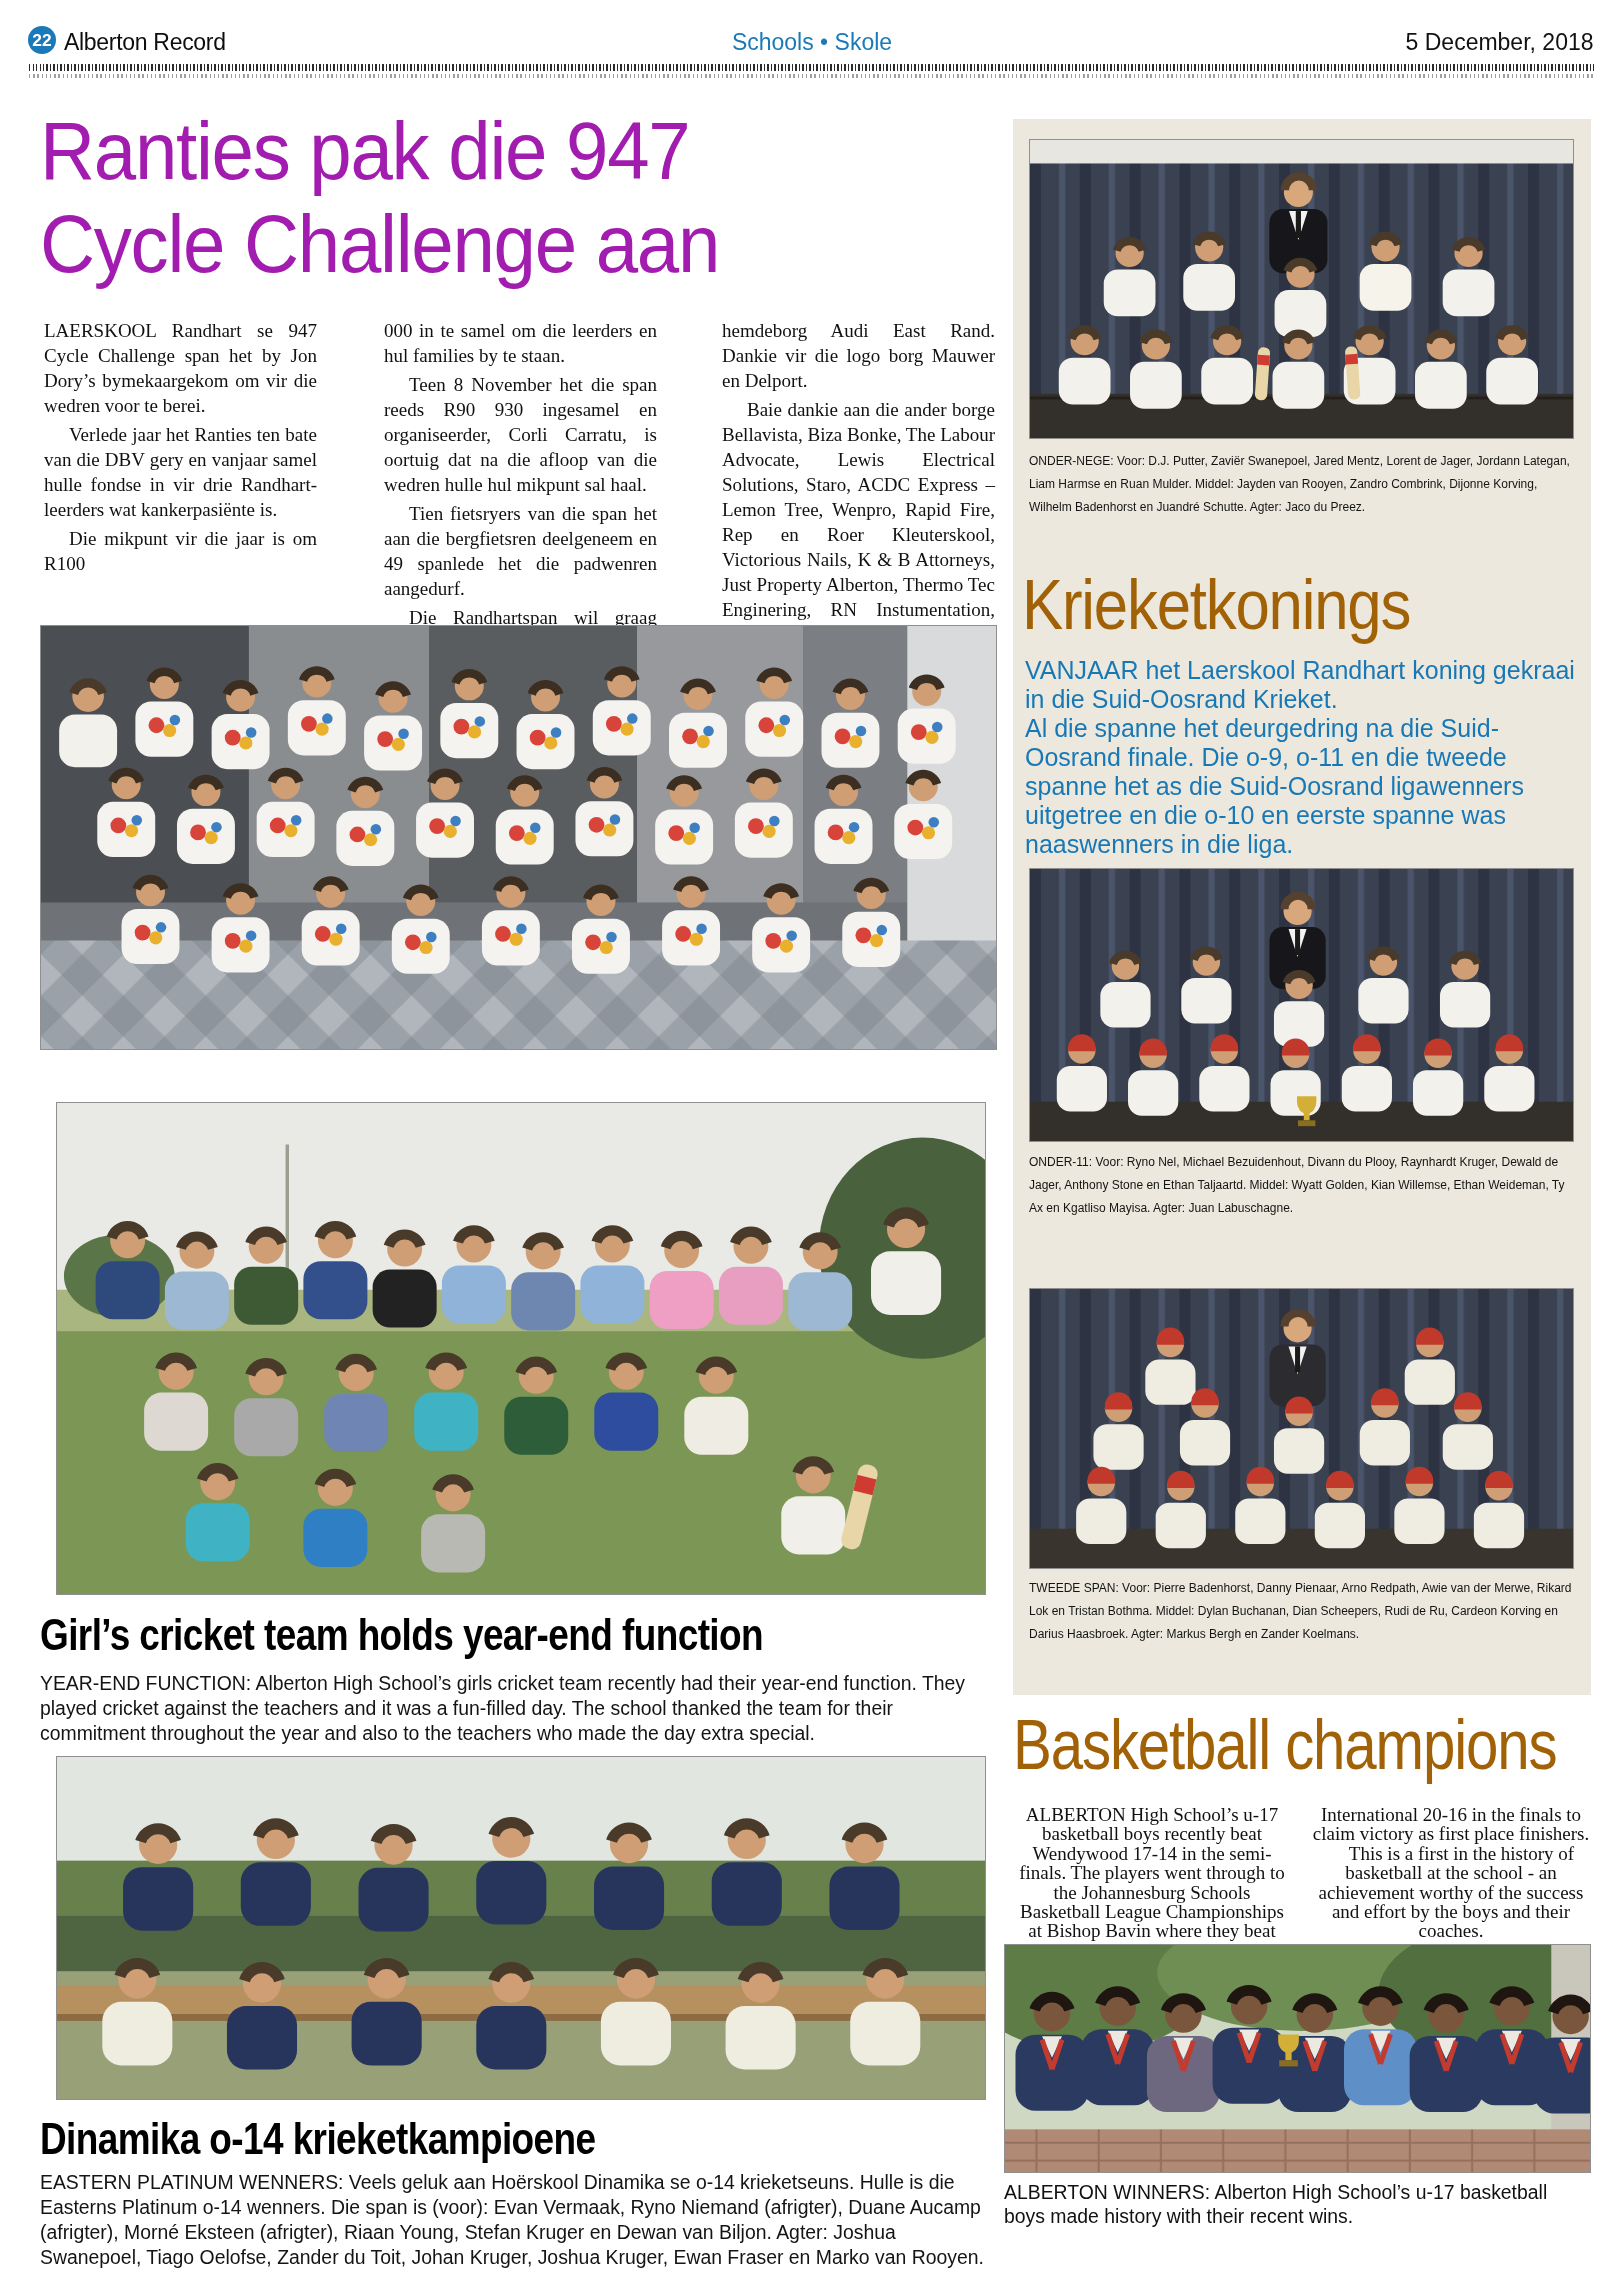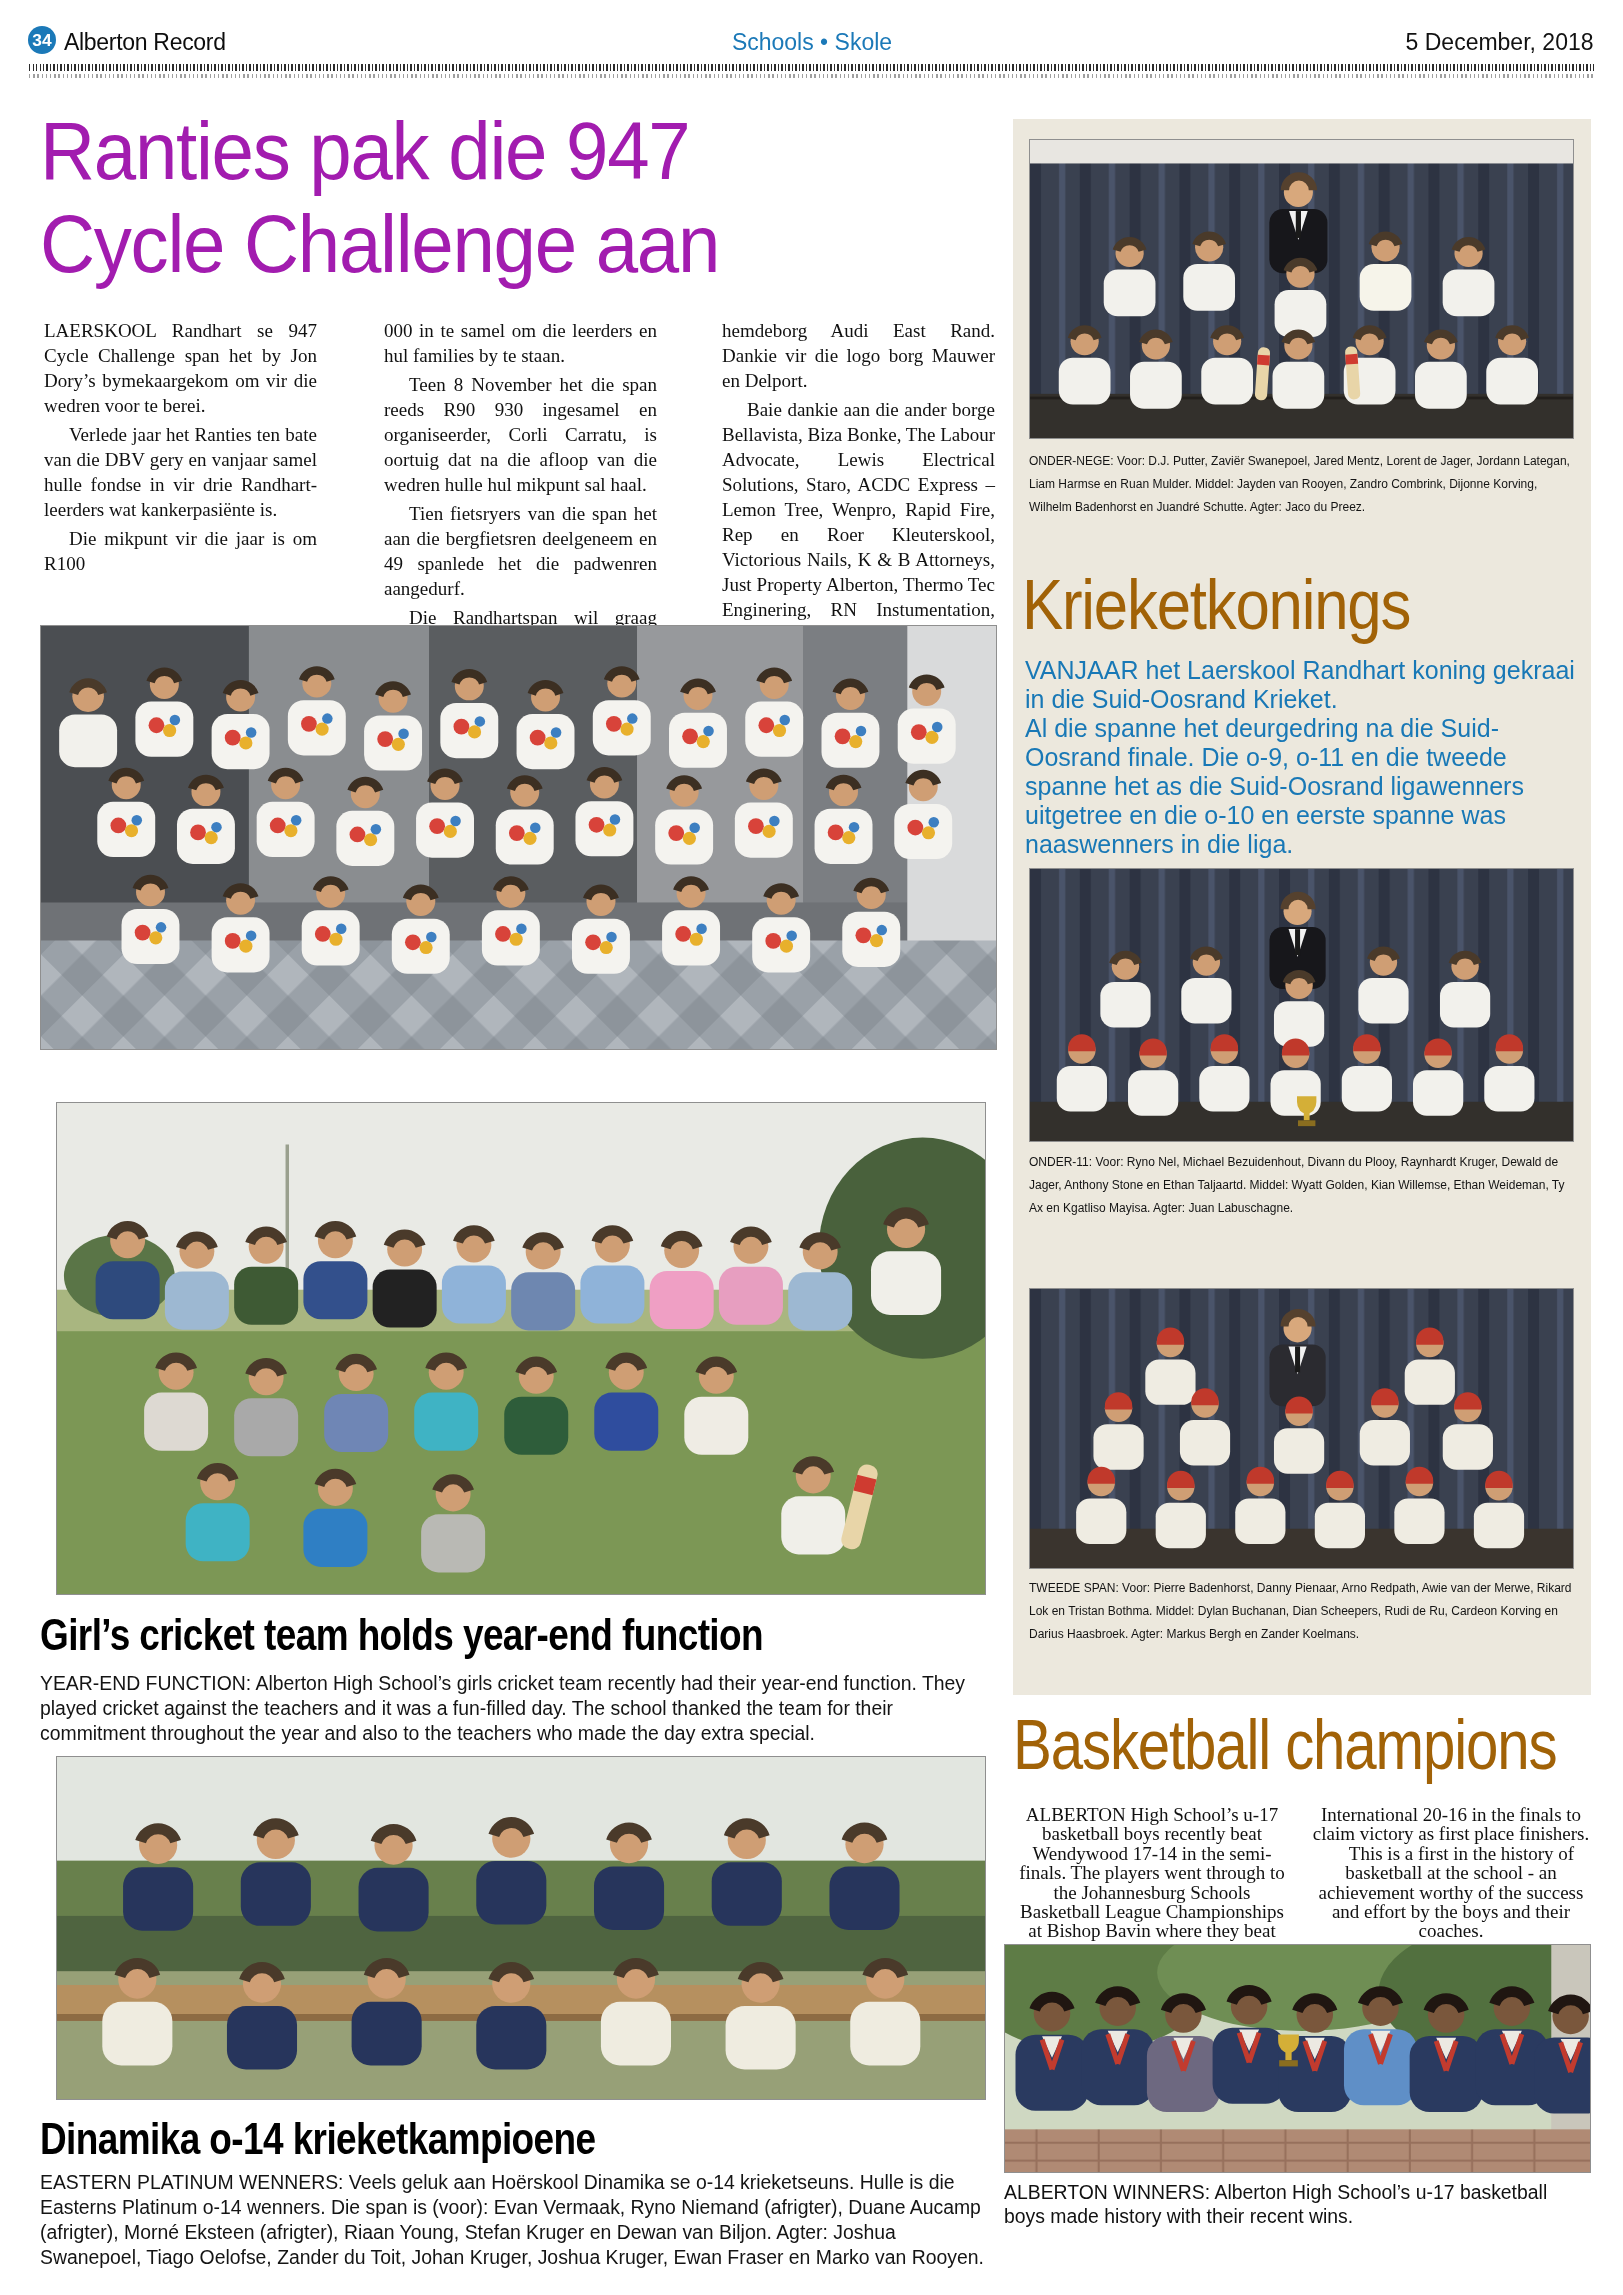--- a/index.html
+++ b/index.html
@@ -101,21 +101,21 @@
   </g>
   <g id="bat">
     <rect x="0" y="0" width="11" height="48" rx="5" fill="#e8d5a8"></rect>
     <rect x="0" y="7" width="11" height="9" fill="#cf3b30"></rect>
   </g>
 </defs>
 </svg>
 
 <div id="page">
 
-  <div class="abs" id="page-badge">34</div>
+  <div class="abs" id="page-badge">22</div>
   <div class="abs" id="masthead">Alberton Record</div>
   <div class="abs" id="section-title">Schools • Skole</div>
   <div class="abs" id="issue-date">5 December, 2018</div>
   <div class="abs hatch" style="top:64px"></div>
   <div class="abs hatch2" style="top:74px"></div>
 
   <div class="abs huge" style="left:40px;top:104px">
     <span class="tx">Ranties pak die 947</span><br>
     <span class="tx">Cycle Challenge aan</span>
   </div>

